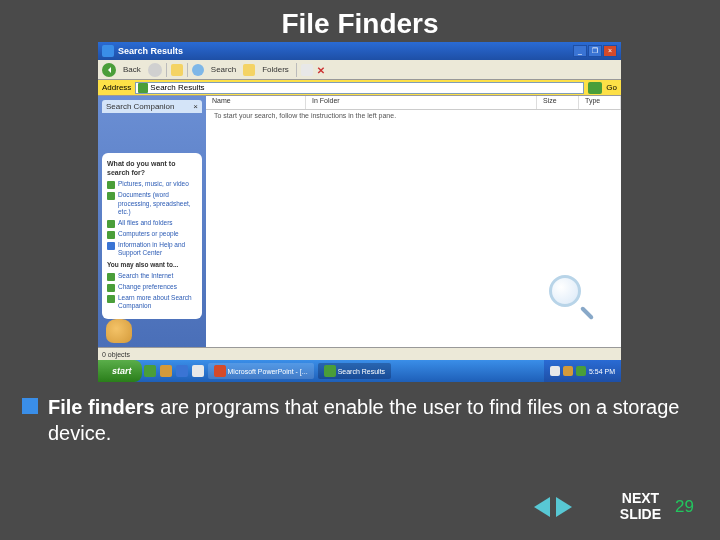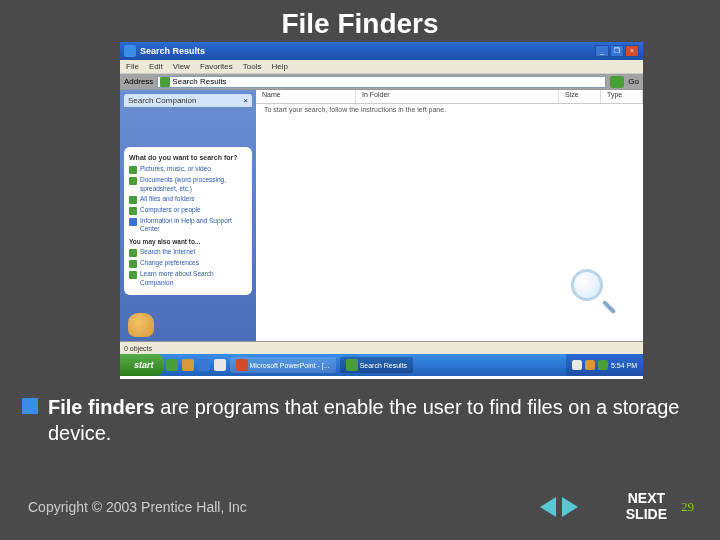--- a/index.html
+++ b/index.html
@@ -1,48 +1,48 @@
 <!DOCTYPE html>
 <html><head>
 <meta charset="utf-8">
 <style>
   * { box-sizing: border-box; margin: 0; padding: 0; }
   body { width: 720px; height: 540px; background: #4a4a4a; font-family: Arial, sans-serif; position: relative; overflow: hidden; }
   
   .slide-title { color: #fff; font-size: 28px; font-weight: bold; text-align: center; padding-top: 8px; }
   
-  .screenshot-wrap { position: absolute; left: 120px; top: 42px; width: 523px; height: 337px; background: #fff; }
+  .screenshot-wrap { position: absolute; left: 98px; top: 42px; width: 523px; height: 337px; background: #fff; }
   
   .win-titlebar { height: 18px; background: linear-gradient(to bottom, #2a6bd4, #1e4fa6); display: flex; align-items: center; padding: 0 4px; }
   .win-titlebar-icon { width: 12px; height: 12px; background: #3a8ee8; border-radius: 2px; margin-right: 4px; }
   .win-titlebar-text { color: #fff; font-size: 9px; font-weight: bold; flex: 1; }
   .win-btns { display: flex; gap: 1px; }
   .win-btn { width: 14px; height: 12px; background: #3a74d4; border: 1px solid #1e4fa6; font-size: 7px; text-align: center; color: #fff; line-height: 10px; }
   .win-btn.close { background: #d44a2a; }
   
   .menubar { height: 14px; background: #ece9d8; display: flex; align-items: center; gap: 10px; padding: 0 6px; font-size: 8px; color: #333; border-bottom: 1px solid #ccc; }
   
   .toolbar { height: 20px; background: #ece9d8; display: flex; align-items: center; gap: 4px; padding: 0 4px; border-bottom: 1px solid #999; }
   .tb-btn { display: flex; align-items: center; gap: 2px; font-size: 8px; color: #333; padding: 1px 3px; }
   .tb-arrow-back { width: 14px; height: 14px; background: #4a9e3a; border-radius: 50%; position: relative; }
   .tb-arrow-back::after { content: ""; position: absolute; left: 3px; top: 4px; border: 3px solid transparent; border-right-color: #fff; }
   .tb-arrow-fwd { width: 14px; height: 14px; background: #d0d0d0; border-radius: 50%; }
   .tb-sep { width: 1px; height: 14px; background: #bbb; }
   .tb-icon-small { width: 12px; height: 12px; background: #f4d364; border-radius: 2px; }
   .tb-icon-search { width: 12px; height: 12px; background: #7eb7e8; border-radius: 50%; }
   .tb-red-x { width: 10px; height: 10px; color: #c33; font-size: 10px; font-weight: bold; }
   
-  .addressbar { height: 16px; background: #a3a3a3; display: flex; align-items: center; gap: 4px; padding: 0 4px; font-size: 8px; border-bottom: 1px solid #999; }
+  .addressbar { height: 16px; background: #fde047; display: flex; align-items: center; gap: 4px; padding: 0 4px; font-size: 8px; border-bottom: 1px solid #999; }
   .addr-field { flex: 1; height: 12px; background: #fff; border: 1px solid #7f9db9; display: flex; align-items: center; padding: 0 2px; gap: 2px; }
   .addr-icon { width: 10px; height: 10px; background: #4a9e3a; border-radius: 1px; }
   .go-btn { width: 14px; height: 12px; background: #4a9e3a; border-radius: 2px; }
   
   .content-row { display: flex; height: calc(100% - 86px); }
   
-  .search-panel { width: 136px; background: linear-gradient(to bottom, #6b8fd4, #4a6fb8); padding: 4px; position: relative; }
+  .search-panel { width: 108px; background: linear-gradient(to bottom, #6b8fd4, #4a6fb8); padding: 4px; position: relative; }
   .panel-header { font-size: 8px; color: #333; background: #d4e4f8; padding: 2px 4px; border-radius: 3px 3px 0 0; margin-bottom: 40px; display: flex; justify-content: space-between; }
   .search-balloon { background: #fff; border-radius: 6px; padding: 6px 5px; font-size: 7px; color: #333; line-height: 1.3; position: relative; }
   .balloon-heading { font-weight: bold; font-size: 7px; margin-bottom: 3px; }
   .opt-row { display: flex; align-items: flex-start; gap: 3px; margin: 2px 0; }
   .opt-sq { width: 8px; height: 8px; border-radius: 1px; margin-top: 1px; flex-shrink: 0; }
   .opt-sq.green { background: #4a9e3a; }
   .opt-sq.blue { background: #3a74d4; }
   .opt-link { color: #2a5ab4; cursor: pointer; font-size: 6.5px; }
   .subhead { font-weight: bold; margin-top: 4px; margin-bottom: 2px; font-size: 6.5px; }
   .balloon-tail { position: absolute; bottom: -6px; left: 40px; width: 0; height: 0; border: 6px solid transparent; border-top-color: #fff; }
@@ -70,44 +70,51 @@
   .bullet-sq { width: 16px; height: 16px; background: #3a8ee8; margin-right: 10px; margin-top: 4px; flex-shrink: 0; }
   .bt-strong { font-weight: bold; }
   
   .footer { position: absolute; bottom: 18px; left: 28px; right: 26px; display: flex; align-items: center; }
   .copyright { color: #ccc; font-size: 14px; }
   .nav-arrows { margin-left: auto; display: flex; gap: 6px; margin-right: 40px; }
   .nav-tri { width: 0; height: 0; border: 10px solid transparent; cursor: pointer; }
   .nav-tri.prev { border-right: 16px solid #58c8d4; border-left: none; }
   .nav-tri.next { border-left: 16px solid #58c8d4; border-right: none; }
   .next-slide { color: #fff; font-size: 14px; font-weight: bold; text-align: center; line-height: 1.1; margin-right: 14px; cursor: pointer; margin-left: 8px; }
-  .page-num { color: #84cc16; font-size: 13px; font-family: Liberation Serif, serif; }
+  .page-num { color: #22c55e; font-size: 17px; }
 </style>
 </head>
 <body>
 
 <div class="slide-title">File Finders</div>
 
 <div class="screenshot-wrap">
   <div class="win-titlebar">
     <div class="win-titlebar-icon"></div>
     <div class="win-titlebar-text">Search Results</div>
     <div class="win-btns">
       <div class="win-btn">_</div>
       <div class="win-btn">❐</div>
       <div class="win-btn close">×</div>
     </div>
   </div>
-  <div class="menubar">
-    <span>File</span>
-    <span>Edit</span>
-    <span>View</span>
-    <span>Favorites</span>
-    <span>Tools</span>
-    <span>Help</span>
+  <div class="toolbar">
+    <div class="tb-arrow-back"></div>
+    <span class="tb-btn">Back</span>
+    <div class="tb-arrow-fwd"></div>
+    <div class="tb-sep"></div>
+    <div class="tb-icon-small"></div>
+    <div class="tb-sep"></div>
+    <div class="tb-icon-search"></div>
+    <span class="tb-btn">Search</span>
+    <div class="tb-icon-small"></div>
+    <span class="tb-btn">Folders</span>
+    <div class="tb-sep"></div>
+    <div class="tb-icon-small" style="background:#e8e8e8"></div>
+    <div class="tb-red-x">✕</div>
   </div>
   <div class="addressbar">
     <span>Address</span>
     <div class="addr-field">
       <div class="addr-icon"></div>
       <span>Search Results</span>
     </div>
     <div class="go-btn"></div>
     <span>Go</span>
   </div>
@@ -193,21 +200,20 @@
     </div>
   </div>
 </div>
 
 <div class="bullet-text">
   <div class="bullet-sq"></div>
   <div><span class="bt-strong">File finders</span><span> are programs that enable the user to find files on a storage device.</span></div>
 </div>
 
 <div class="footer">
-  <div class="copyright">Copyright © 2003 Prentice Hall, Inc</div>
   <div class="nav-arrows">
     <div class="nav-tri prev"></div>
     <div class="nav-tri next"></div>
   </div>
   <div class="next-slide" style="white-space:pre-line">NEXT
 SLIDE</div>
   <div class="page-num">29</div>
 </div>
 
 </body></html>

